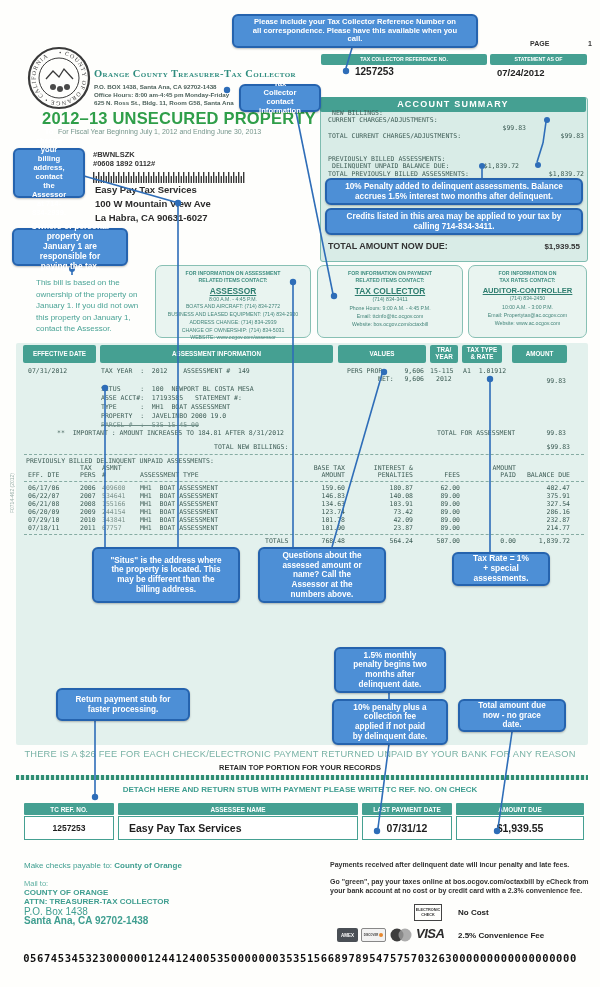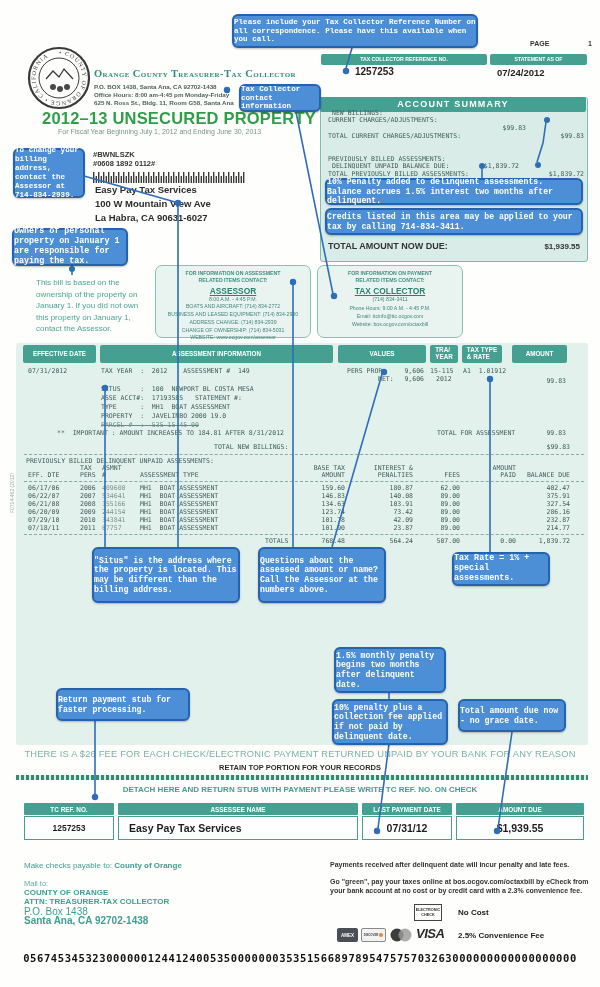--- a/index.html
+++ b/index.html
@@ -3,24 +3,24 @@
 <meta charset="utf-8">
 <style>
   html,body{margin:0;padding:0;background:#ffffff;}
   #page{position:relative;width:600px;height:987px;background:#fefefc;overflow:hidden;
         font-family:"Liberation Sans",sans-serif;}
   .abs{position:absolute;}
   .m{position:absolute;font-family:"DejaVu Sans Mono","Liberation Mono",monospace;
      font-size:6.5px;color:#3d5c55;white-space:pre;line-height:1;}
   .mr{text-align:right;}
   .co{position:absolute;background:#4d8fd6;border:2px solid #2563ae;border-radius:6px;
-      color:#fff;font-family:Liberation Mono, monospace;font-weight:bold;text-align:left;
-      display:flex;align-items:center;justify-content:center;padding:2px 0;line-height:1.18;
+      color:#fff;font-family:Liberation Sans, sans-serif;font-weight:bold;text-align:center;
+      display:flex;align-items:center;justify-content:center;padding:2px 16px;line-height:1.18;
       box-sizing:border-box;z-index:40;box-shadow:0 1px 2px rgba(0,0,0,.25);}
-  .thead{position:absolute;background:#45a092;color:#fff;font-weight:bold;
+  .thead{position:absolute;background:#45a092;color:#fff;font-weight:bold;text-align:center;
       display:flex;align-items:center;justify-content:center;border-radius:2px;
       font-size:6.3px;line-height:1.05;white-space:pre-line;box-sizing:border-box;}
   .dash{position:absolute;border-top:1px dashed #86aca3;height:0;}
   .cbox{position:absolute;background:#e9f4f0;border:1.5px solid #88c0b4;border-radius:7px;
       box-sizing:border-box;text-align:center;padding-top:4px;}
   .cbox .t{font-size:5.2px;font-weight:bold;color:#3f8e81;line-height:1.3;}
   .cbox .n{font-size:8.4px;font-weight:bold;color:#2e7d6f;text-decoration:underline;margin-top:2px;}
   .cbox .l{font-size:5.2px;color:#44857a;line-height:1.5;}
   svg.ovl{position:absolute;left:0;top:0;z-index:30;pointer-events:none;}
   .stubhead{position:absolute;background:#45a092;color:#fff;font-weight:bold;font-size:6.4px;
@@ -110,20 +110,29 @@
     <div class="l">WEBSITE: www.ocgov.com/assessor</div>
   </div>
   <div class="cbox" style="left:317px;top:265px;width:146px;height:73px">
     <div class="t" style="white-space:pre-line">FOR INFORMATION ON PAYMENT
 RELATED ITEMS CONTACT:</div>
     <div class="n">TAX COLLECTOR</div>
     <div class="l">(714) 834-3411</div>
     <div class="l" style="margin-top:2px">Phone Hours: 9:00 A.M. - 4:45 P.M.</div>
     <div class="l">Email: ttcinfo@ttc.ocgov.com</div>
     <div class="l">Website: bos.ocgov.com/octaxbill</div>
+  </div>
+  <div class="cbox" style="left:468px;top:265px;width:119px;height:73px">
+    <div class="t" style="white-space:pre-line">FOR INFORMATION ON
+TAX RATES CONTACT:</div>
+    <div class="n" style="font-size:7.6px">AUDITOR-CONTROLLER</div>
+    <div class="l">(714) 834-2450</div>
+    <div class="l" style="margin-top:2px">10:00 A.M. - 3:00 P.M.</div>
+    <div class="l">Email: Propertytax@ac.ocgov.com</div>
+    <div class="l">Website: www.ac.ocgov.com</div>
   </div>
 
   <div class="abs" style="left:36px;top:277px;width:112px;font-size:8px;color:#4aa396;line-height:1.45">This bill is based on the ownership of the property on January 1. If you did not own this property on January 1, contact the Assessor.</div>
 
   <div class="abs" style="left:16px;top:343px;width:572px;height:402px;background:#e3f1ed;border-radius:2px"></div>
 
   <div class="thead" style="left:23px;top:345px;width:73px;height:18px">EFFECTIVE DATE</div>
   <div class="thead" style="left:100px;top:345px;width:233px;height:18px">ASSESSMENT INFORMATION</div>
   <div class="thead" style="left:338px;top:345px;width:88px;height:18px">VALUES</div>
   <div class="thead" style="left:430px;top:345px;width:28px;height:18px">TRA/

